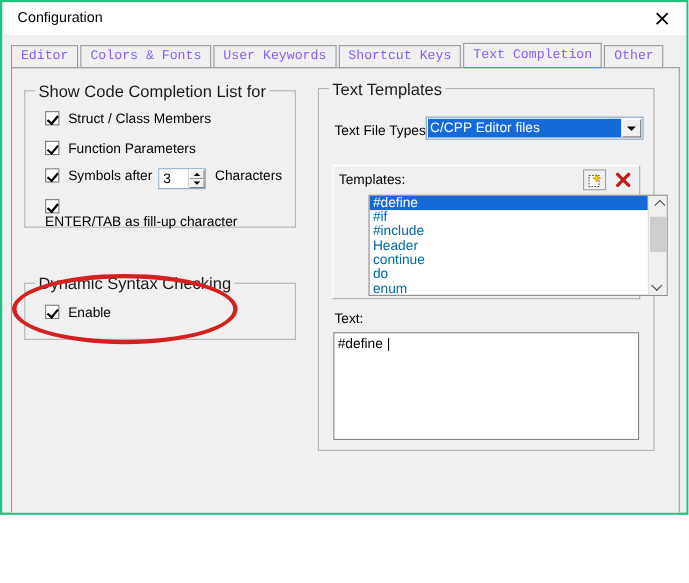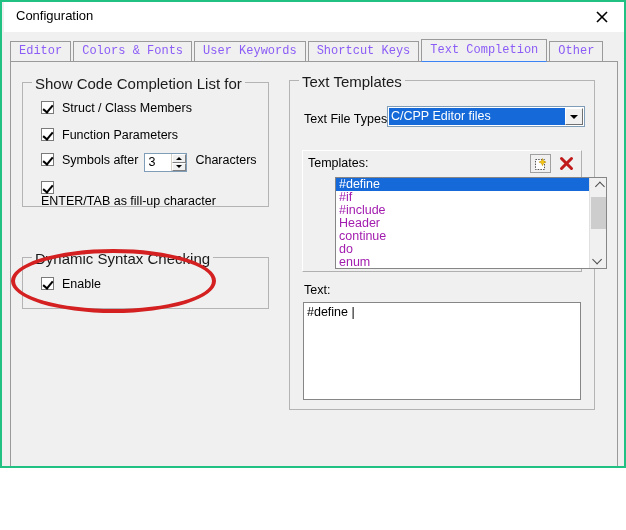--- a/index.html
+++ b/index.html
@@ -281,21 +281,21 @@
   }
   #templates-items {
     flex: 1;
     overflow: hidden;
     padding: 0;
   }
   .tpl-item {
     font-size: 12.5px;
     line-height: 13px;
     padding: 0 0 0 3px;
-    color: #a21caf;
+    color: #0369a1;
     white-space: nowrap;
     cursor: pointer;
   }
   .tpl-item.selected {
     background: #1669d8;
     color: #ffffff;
   }
   
   #templates-scrollbar {
     width: 17px;

